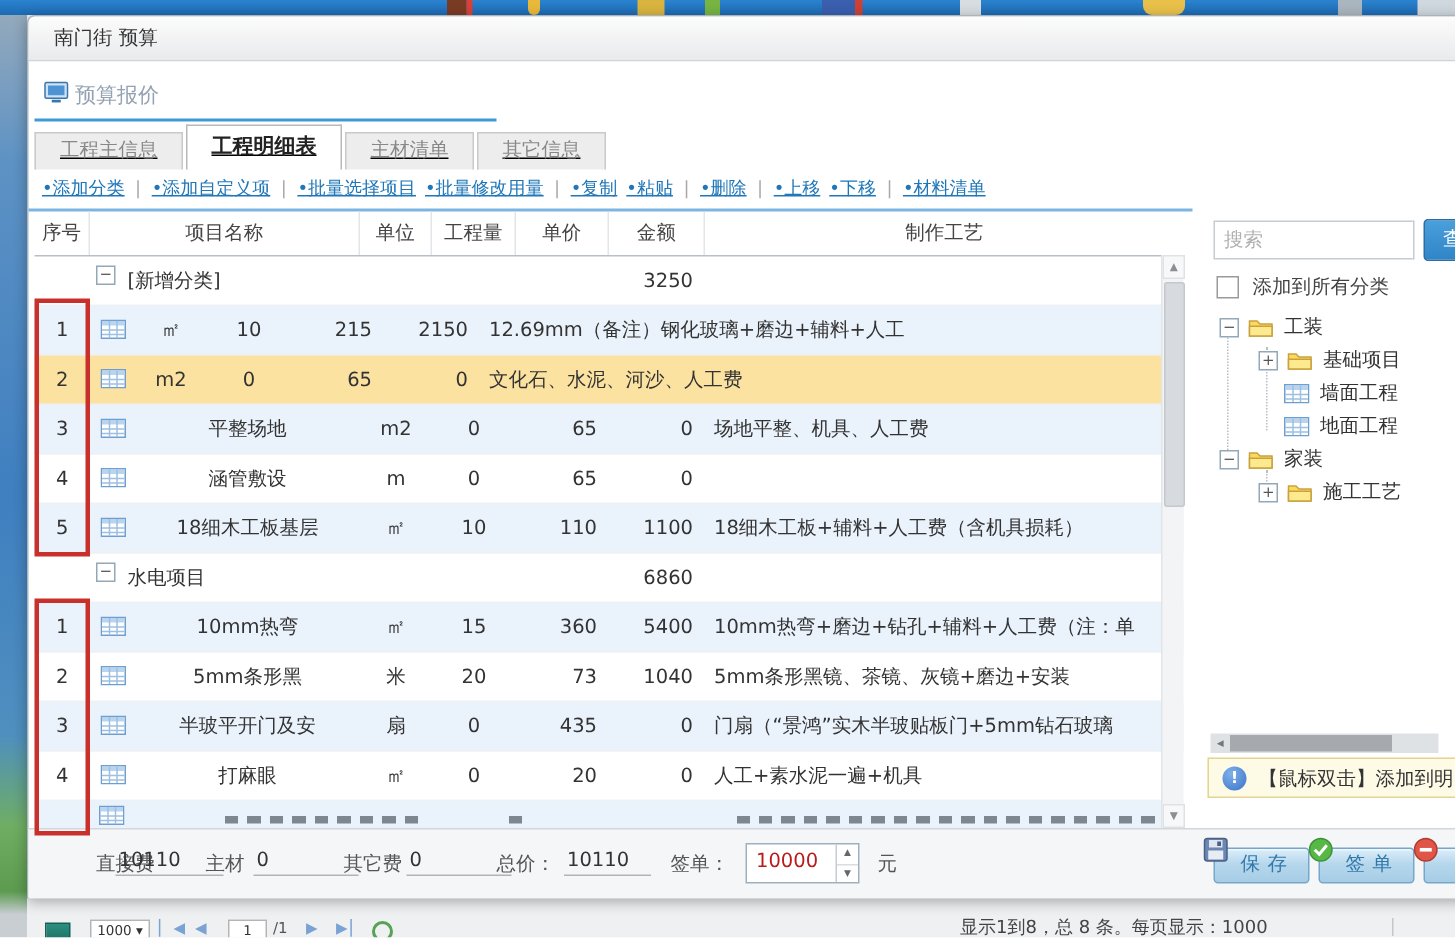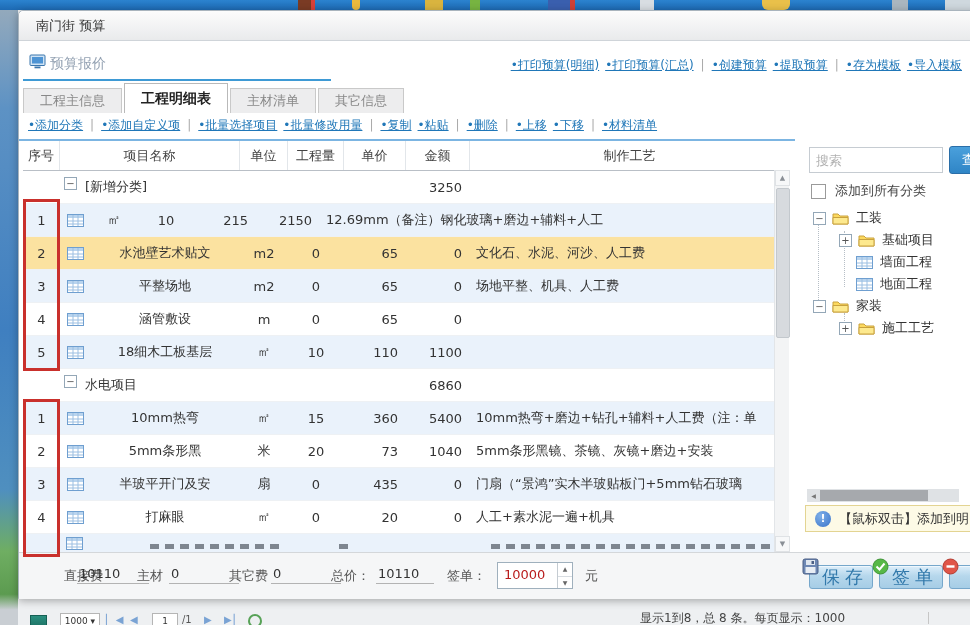--- a/index.html
+++ b/index.html
@@ -21,21 +21,21 @@
 
   .page-header{position:absolute;left:0;top:40px;width:100%;height:26px;}
   .ph-icon{position:absolute;left:10px;top:3px;}
   .ph-title{position:absolute;left:31px;top:4px;font-size:14px;color:#93a1b2;}
   .ph-underline{position:absolute;left:4px;top:68px;width:308px;height:2px;background:#3e9ad5;}
   .ph-links{position:absolute;right:16px;top:6px;font-size:12px;white-space:nowrap;}
   a.lnk{color:var(--accent,#2077b8);text-decoration:underline;margin:0 3px;cursor:pointer;}
   .sep{color:#a9a9a9;margin:0 4px;}
 
   
-  .tabs{position:absolute;left:4px;top:72px;height:30px;display:flex;align-items:flex-end;}
+  .tabs{position:absolute;left:4px;top:72px;height:30px;display:flex;align-items:flex-end;text-decoration:underline;}
   .tab{height:24px;line-height:24px;padding:0 16px;background:#ededee;border:1px solid #c9c9c9;
     border-bottom:none;color:#888;font-size:13px;margin-right:2px;cursor:pointer;}
   .tab.active{height:29px;line-height:29px;background:#fff;font-size:14px;font-weight:bold;color:#222;border-color:#b9b9b9;}
 
   .toolbar{position:absolute;left:0;top:102px;width:770px;height:26px;padding-left:6px;font-size:12px;
     line-height:24px;white-space:nowrap;border-bottom:2px solid #7cb5e2;}
 
   
   .table{position:absolute;left:4px;top:130px;width:766px;height:411px;font-size:13px;color:#333;}
   .thead{display:flex;height:29px;line-height:29px;border-bottom:1px solid #b9bfc6;color:#444;}
@@ -94,21 +94,21 @@
   
   .summary{position:absolute;left:0;top:541px;width:100%;height:46px;background:#f5f6f7;border-top:1px solid #d4d7da;font-size:13px;color:#555;}
   .f-label{position:absolute;top:14px;}
   .f-value{position:absolute;top:13px;border-bottom:1px solid #b3b3b3;color:#333;padding:0 2px 2px;}
   .sign-box{position:absolute;left:478px;top:9px;width:76px;height:27px;border:1px solid #9fb0bd;background:#fff;box-sizing:border-box;}
   .sign-input{position:absolute;left:4px;top:3px;width:50px;border:none;outline:none;font-size:13px;color:#b91c1c;font-family:inherit;}
   .spin{position:absolute;right:0;top:0;width:14px;height:100%;border-left:1px solid #c5ccd2;}
   .spin div{height:50%;font-size:6px;color:#666;text-align:center;line-height:11px;cursor:pointer;}
   .spin div:first-child{border-bottom:1px solid #d8dde2;}
   .btn{position:absolute;top:12px;width:64px;height:24px;border:1px solid #76a7cb;border-radius:3px;
-    background:linear-gradient(#ddeefa,#b6d7ec 45%,#a6cde6);color:#3279ab;font-size:18px;text-align:center;
+    background:linear-gradient(#ddeefa,#b6d7ec 45%,#a6cde6);color:#3279ab;font-size:13px;text-align:center;
     line-height:22px;letter-spacing:5px;text-indent:8px;box-sizing:border-box;cursor:pointer;box-shadow:inset 0 1px 0 #eef7fd;}
   .btn-ico{position:absolute;top:5px;width:17px;height:17px;z-index:2;}
 
   
   .bottom-strip{position:absolute;left:18px;top:597px;width:754px;height:28px;background:#eef0f2;}
   .bs{position:absolute;font-family:inherit;}
   .teal-box{left:12px;top:18px;width:15px;height:12px;background:linear-gradient(#2a8f7f,#1d6f62);border:1px solid #156055;}
   .size-box{left:42px;top:16px;width:38px;height:16px;background:#fff;border:1px solid #b5b5b5;font-size:9px;color:#333;line-height:14px;text-align:center;}
   .pg-nav{top:17px;font-size:10px;color:#7aa3d4;letter-spacing:2px;}
   .pg-box{left:134px;top:16px;width:24px;height:15px;background:#fff;border:1px solid #b5b5b5;font-size:9px;color:#333;text-align:center;line-height:14px;}
@@ -161,21 +161,20 @@
 
     <div class="page-header">
       <span class="ph-icon">
         <svg width="17" height="15" viewBox="0 0 17 15">
             <rect x="1" y="1" width="15" height="10.5" rx="1" fill="#cfe3f4" stroke="#3a76ad"></rect>
             <rect x="3" y="3" width="11" height="6.5" fill="#4e94d4"></rect>
             <rect x="5.5" y="12.5" width="6" height="1.8" fill="#3a76ad"></rect>
           </svg>
       </span>
       <span class="ph-title">预算报价</span>
-      <span class="ph-links" id="header-links"><a class="lnk">•打印预算(明细)</a><a class="lnk">•打印预算(汇总)</a><span class="sep">|</span><a class="lnk">•创建预算</a><a class="lnk">•提取预算</a><span class="sep">|</span><a class="lnk">•存为模板</a><a class="lnk">•导入模板</a></span>
     </div>
     <div class="ph-underline"></div>
 
     <div class="tabs" id="tab-bar">
         <div class="tab">工程主信息</div>
         <div class="tab active">工程明细表</div>
         <div class="tab">主材清单</div>
         <div class="tab">其它信息</div>
       </div>
 
@@ -220,21 +219,20 @@
           <div class="trow selected">
             <div class="c-seq">2</div>
             <div class="c-ico"><svg width="17" height="13" viewBox="0 0 17 13">
                 <rect x="0.5" y="0.5" width="16" height="12" fill="#fff" stroke="#6f9fd0"></rect>
                 <rect x="1" y="1" width="15" height="3" fill="#b9d4ee"></rect>
                 <line x1="6" y1="1" x2="6" y2="12" stroke="#9cbfe2"></line>
                 <line x1="11" y1="1" x2="11" y2="12" stroke="#9cbfe2"></line>
                 <line x1="1" y1="7" x2="16" y2="7" stroke="#9cbfe2"></line>
                 <line x1="1" y1="10" x2="16" y2="10" stroke="#9cbfe2"></line>
               </svg></div>
-            <div class="c-name">水池壁艺术贴文</div>
             <div class="c-unit">m2</div>
             <div class="c-qty">0</div>
             <div class="c-price">65</div>
             <div class="c-amt">0</div>
             <div class="c-craft">文化石、水泥、河沙、人工费</div>
           </div>
           <div class="trow shade">
             <div class="c-seq">3</div>
             <div class="c-ico"><svg width="17" height="13" viewBox="0 0 17 13">
                 <rect x="0.5" y="0.5" width="16" height="12" fill="#fff" stroke="#6f9fd0"></rect>
@@ -275,20 +273,21 @@
                 <line x1="6" y1="1" x2="6" y2="12" stroke="#9cbfe2"></line>
                 <line x1="11" y1="1" x2="11" y2="12" stroke="#9cbfe2"></line>
                 <line x1="1" y1="7" x2="16" y2="7" stroke="#9cbfe2"></line>
                 <line x1="1" y1="10" x2="16" y2="10" stroke="#9cbfe2"></line>
               </svg></div>
             <div class="c-name">18细木工板基层</div>
             <div class="c-unit">㎡</div>
             <div class="c-qty">10</div>
             <div class="c-price">110</div>
             <div class="c-amt">1100</div>
+            <div class="c-craft">18细木工板+辅料+人工费（含机具损耗）</div>
           </div>
           <div class="trow group">
             <div class="c-seq"></div>
             <div class="g-area">
               <span class="exp">−</span>
               <span>水电项目</span>
             </div>
             <div class="c-amt">6860</div>
             <div class="c-craft"></div>
           </div>

